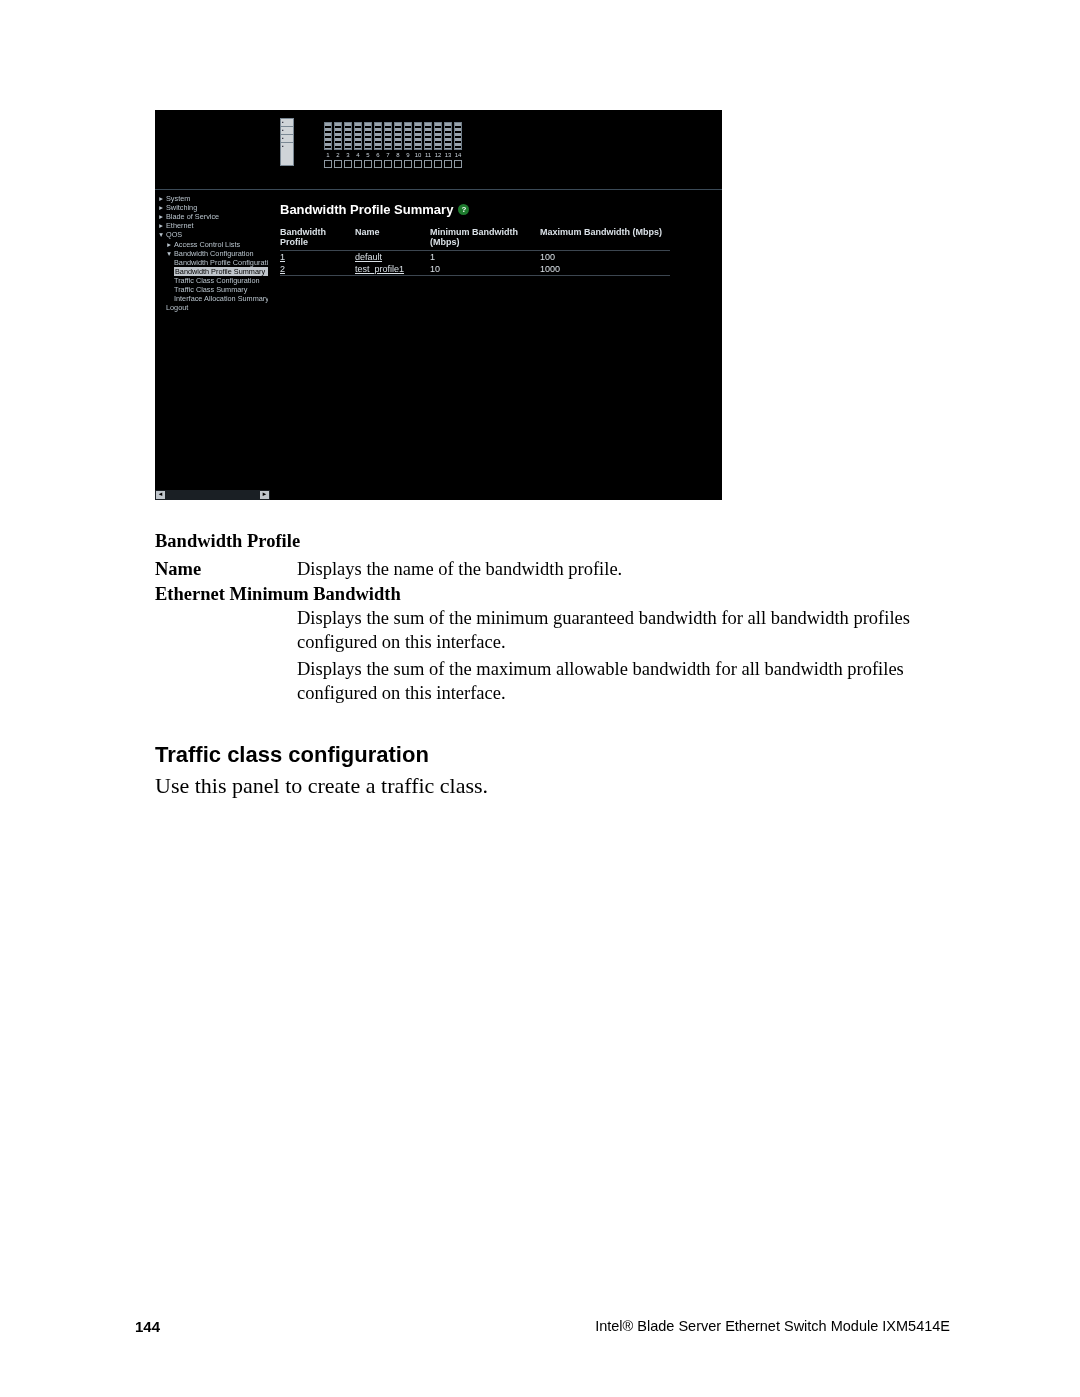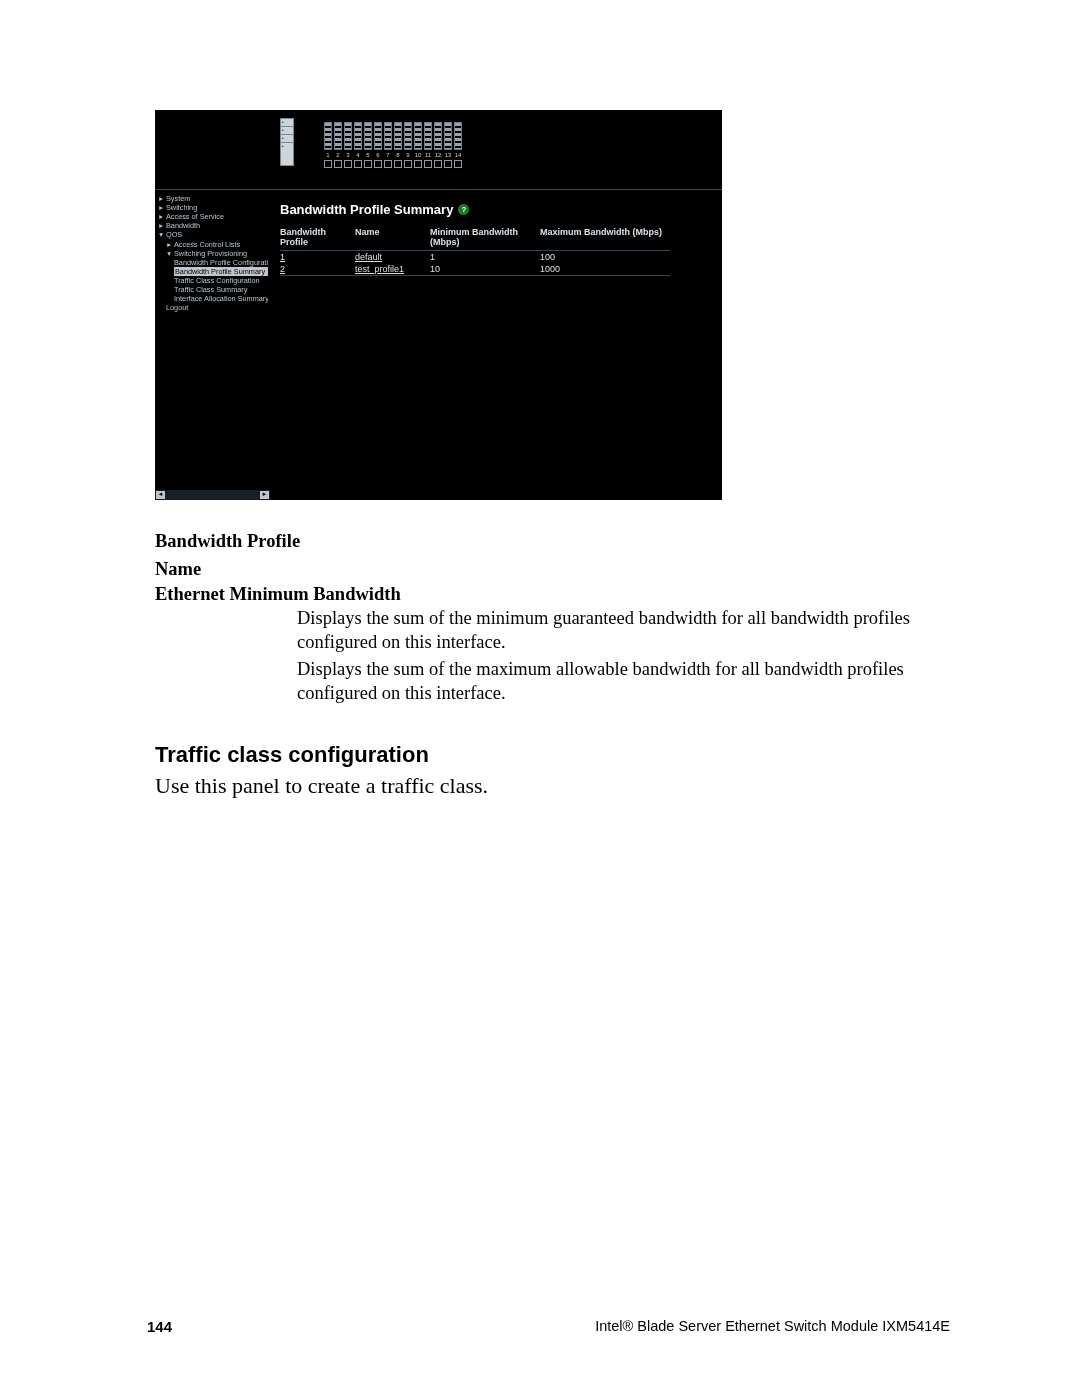--- a/index.html
+++ b/index.html
@@ -164,21 +164,20 @@
   }
 
   .footer {
     position: absolute;
     bottom: 62px;
     left: 135px;
     right: 130px;
     display: flex;
     justify-content: space-between;
     font-size: 15.5px;
-    margin-left: 12px;
   }
   .footer .pnum { font-weight: bold; font-family: Arial, Helvetica, sans-serif; font-size: 15px; }
   .footer .ftxt { font-family: Arial, Helvetica, sans-serif; font-size: 14.5px; }
 </style>
 </head>
 <body>
 
 <div class="page">
 
   <div class="screenshot">
@@ -273,37 +272,37 @@
         <div class="row">
             <span class="arrow">▸</span>
             <span class="lbl">System</span>
           </div>
         <div class="row">
             <span class="arrow">▸</span>
             <span class="lbl">Switching</span>
           </div>
         <div class="row">
             <span class="arrow">▸</span>
-            <span class="lbl">Access of Service</span>
-          </div>
-        <div class="row">
-            <span class="arrow">▸</span>
-            <span class="lbl">Bandwidth</span>
+            <span class="lbl">Blade of Service</span>
+          </div>
+        <div class="row">
+            <span class="arrow">▸</span>
+            <span class="lbl">Ethernet</span>
           </div>
         <div class="row">
             <span class="arrow">▾</span>
             <span class="lbl">QOS</span>
           </div>
         <div class="row ind1">
             <span class="arrow">▸</span>
             <span class="lbl">Access Control Lists</span>
           </div>
         <div class="row ind1">
             <span class="arrow">▾</span>
-            <span class="lbl">Switching Provisioning</span>
+            <span class="lbl">Bandwidth Configuration</span>
           </div>
         <div class="row ind2">
             <span class="lbl">Bandwidth Profile Configuration</span>
           </div>
         <div class="row ind2">
             <span class="lbl sel">Bandwidth Profile Summary</span>
           </div>
         <div class="row ind2">
             <span class="lbl">Traffic Class Configuration</span>
           </div>
@@ -352,20 +351,21 @@
   </div>
 
   <div class="fields">
 
     <div class="field-block">
       <div class="term-line">Bandwidth Profile</div>
     </div>
 
     <div class="field-row">
       <div class="field-term">Name</div>
+      <div class="field-def">Displays the name of the bandwidth profile.</div>
     </div>
 
     <div class="field-block">
       <div class="term-line">Ethernet Minimum Bandwidth</div>
       <div class="def-line">Displays the sum of the minimum guaranteed bandwidth for all bandwidth profiles configured on this interface.</div>
     </div>
 
     <div class="field-block">
       <div class="def-line">Displays the sum of the maximum allowable bandwidth for all bandwidth profiles configured on this interface.</div>
     </div>

